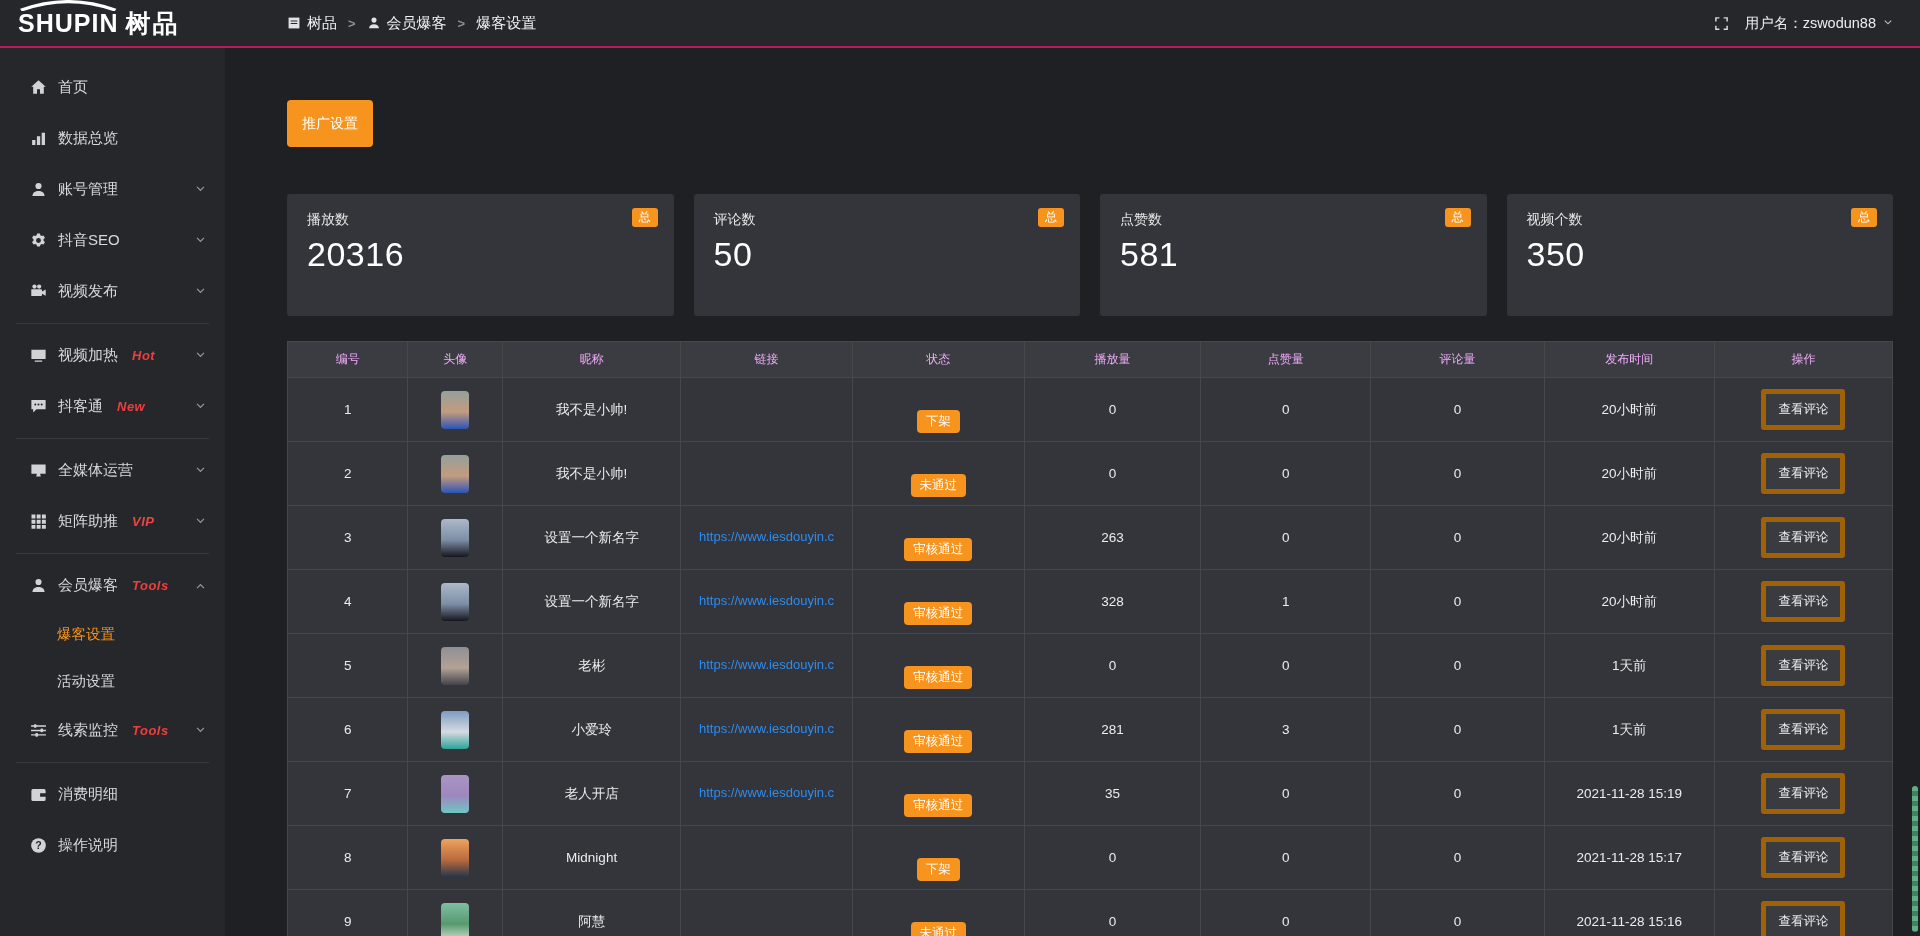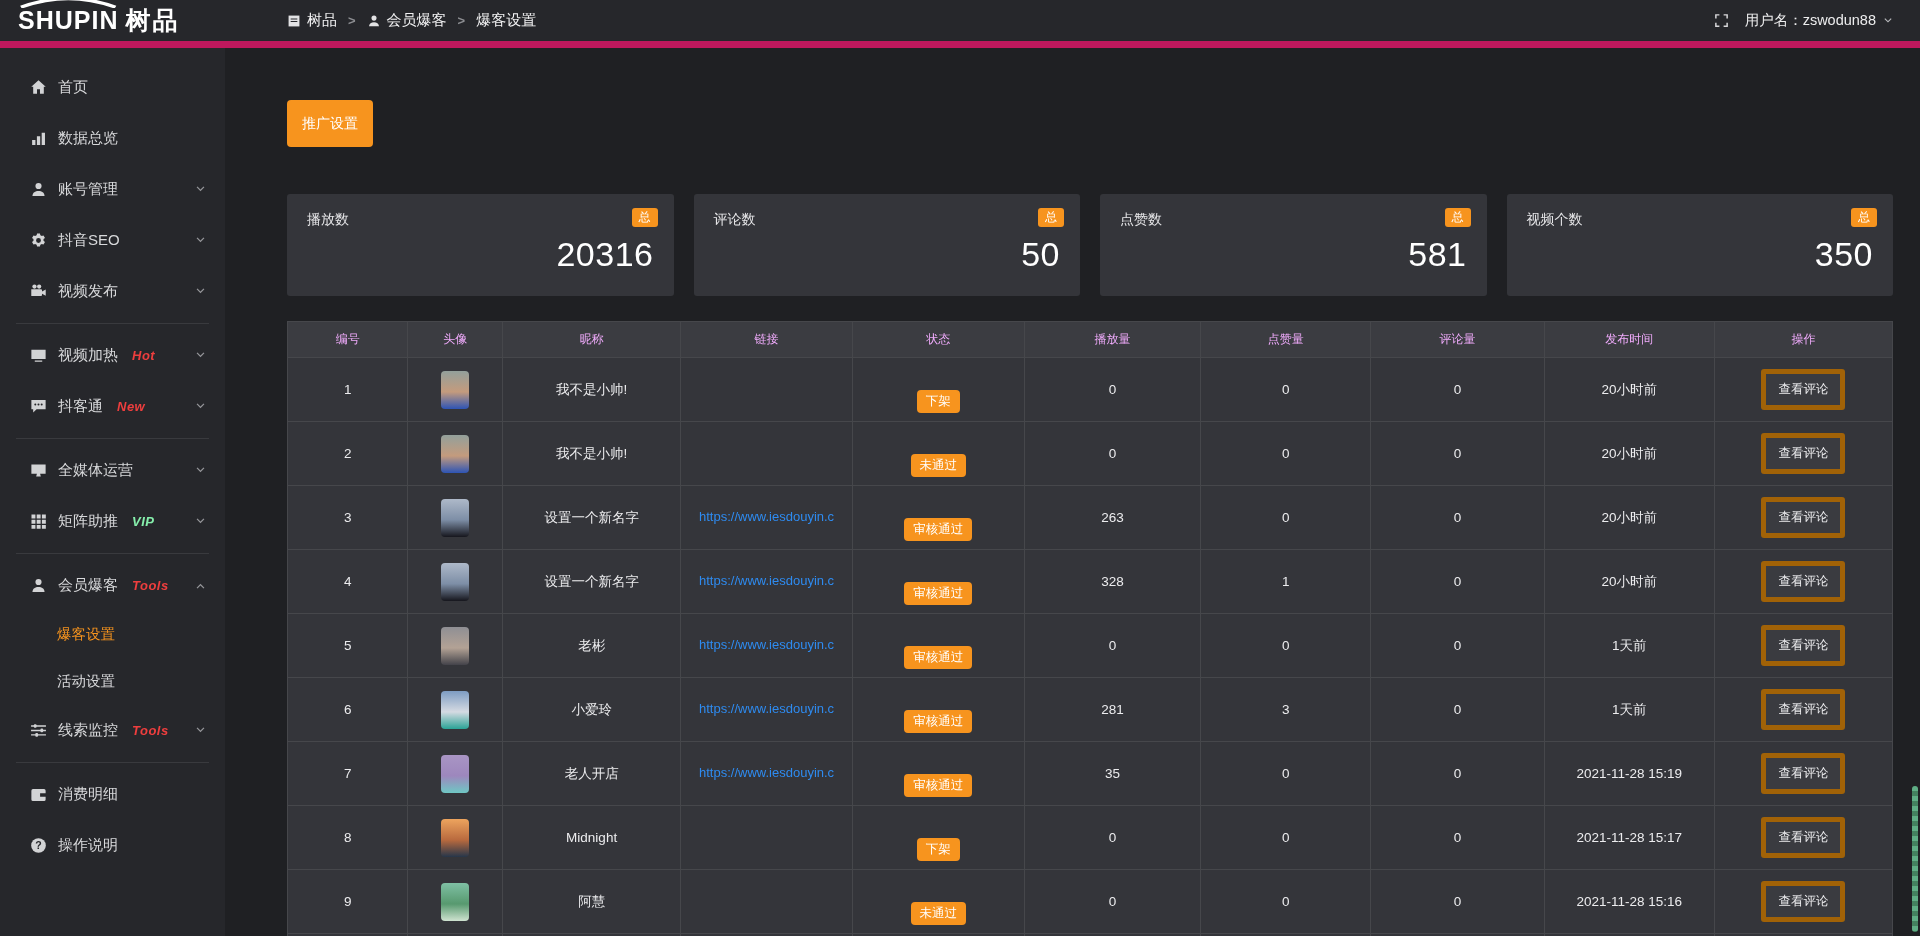--- a/index.html
+++ b/index.html
@@ -2,21 +2,21 @@
 <html style="--accent: #f7941e; --link: #2e8bf0;"><head>
 <meta charset="utf-8">
 <style>
   * { margin:0; padding:0; box-sizing:border-box; }
   html,body { background:#141518; }
   body { font-family:"Liberation Sans","DejaVu Sans",sans-serif; }
   .app { position:relative; width:1920px; height:936px; overflow:hidden; background:#1f2023; color:#e8e9eb; }
 
   
   .topbar { position:absolute; top:0; left:0; right:0; height:48px; background:#26272b;
-            display:flex; align-items:center; z-index:5; border-bottom:7px solid #be185d; }
+            display:flex; align-items:center; z-index:5; border-bottom:2px solid #be185d; }
   .logo { flex:0 0 225px; display:flex; align-items:center; padding-left:18px; }
   .logo-en { position:relative; font-size:25px; font-weight:800; letter-spacing:1px; color:#fff; line-height:1; }
   .logo-arc { position:absolute; top:-11px; left:0; width:100%; height:11px; }
   .logo-cn { font-size:25px; font-weight:800; color:#fff; margin-left:7px; letter-spacing:2px; }
   .breadcrumb { margin-left:62px; display:flex; align-items:center; font-size:15px; color:#f2f2f3; }
   .bc-item { display:flex; align-items:center; gap:6px; cursor:pointer; }
   .bc-sep { color:#8d8e92; margin:0 11px; font-size:13px; font-weight:700; }
   .bc-icon { width:14px; height:14px; display:inline-flex; color:#e2e2e4; }
   .topbar-right { margin-left:auto; display:flex; align-items:center; gap:15px; padding-right:26px; }
   .fs-icon { width:17px; height:17px; color:#d8d8da; cursor:pointer; display:inline-flex; }
@@ -37,23 +37,23 @@
   .side-divider { border-top:1px solid #393a3e; margin:6px 16px; }
   .icon svg, .chev svg, .bc-icon svg, .fs-icon svg { width:100%; height:100%; fill:currentColor; }
 
   
   .main { position:absolute; top:48px; left:225px; right:0; bottom:0; background:#1f2023;
           padding:52px 27px 0 62px; overflow:hidden; }
   .promo-btn { display:inline-block; background:var(--accent); color:#fff; border:none; border-radius:4px;
                font-size:14px; padding:7px 15px; height:47px; cursor:pointer; font-family:inherit; }
 
   .stats { display:grid; grid-template-columns:repeat(4,1fr); gap:20px; margin-top:47px; }
-  .stat-card { position:relative; height:102px; background:#34353a; border-radius:3px; padding:17px 20px; }
+  .stat-card { position:relative; height:122px; background:#34353a; border-radius:3px; padding:17px 20px; }
   .stat-label { font-size:14px; color:#e6e6e8; }
-  .stat-value { font-size:34px; color:#fff; margin-top:7px; line-height:1.1; letter-spacing:.5px;text-align:right; }
+  .stat-value { font-size:34px; color:#fff; margin-top:7px; line-height:1.1; letter-spacing:.5px; }
   .stat-badge { position:absolute; top:14px; right:16px; background:var(--accent); color:#fff;
                 font-size:12px; padding:3px 7px; border-radius:3px; line-height:1.1; }
 
   
   .table-wrap { margin-top:25px; }
   table { width:100%; border-collapse:collapse; table-layout:fixed; }
   th, td { border:1px solid #46474b; text-align:center; vertical-align:middle; }
   th { height:36px; background:#3b3c41; font-size:12px; font-weight:500; color:#f0abfc; }
   td { height:64px; background:#34353a; font-size:13.5px; color:#ececee; overflow:hidden; white-space:nowrap; }
   .avatar { display:inline-block; width:28px; height:38px; border-radius:4px; vertical-align:middle; }
@@ -231,21 +231,21 @@
             </svg>
           </span>
         </div>
         <div class="side-item">
           <span class="icon">
             <svg viewBox="0 0 16 16" xmlns="http://www.w3.org/2000/svg">
               <path d="M1.4 1.4h3.7v3.7H1.4Zm4.9 0H10v3.7H6.3Zm4.9 0h3.7v3.7h-3.7ZM1.4 6.3h3.7V10H1.4Zm4.9 0H10V10H6.3Zm4.9 0h3.7V10h-3.7ZM1.4 11.2h3.7v3.7H1.4Zm4.9 0H10v3.7H6.3Zm4.9 0h3.7v3.7h-3.7Z"></path>
             </svg>
           </span>
           <span class="side-label">矩阵助推</span>
-          <em class="side-tag" style="color: #86efac; text-align: right;">VIP</em>
+          <em class="side-tag" style="color: #ef4444; text-align: right;">VIP</em>
           <span class="chev">
             <svg viewBox="0 0 16 16" xmlns="http://www.w3.org/2000/svg">
               <path d="M3.2 5.3 8 10.1l4.8-4.8-1.1-1.1L8 7.9 4.3 4.2Z"></path>
             </svg>
           </span>
         </div>
         <div class="side-divider"></div>
         <div class="side-item">
           <span class="icon">
             <svg viewBox="0 0 16 16" xmlns="http://www.w3.org/2000/svg">

